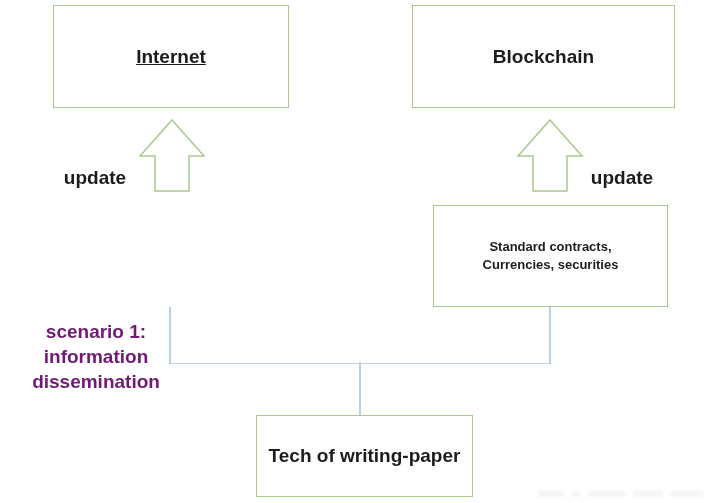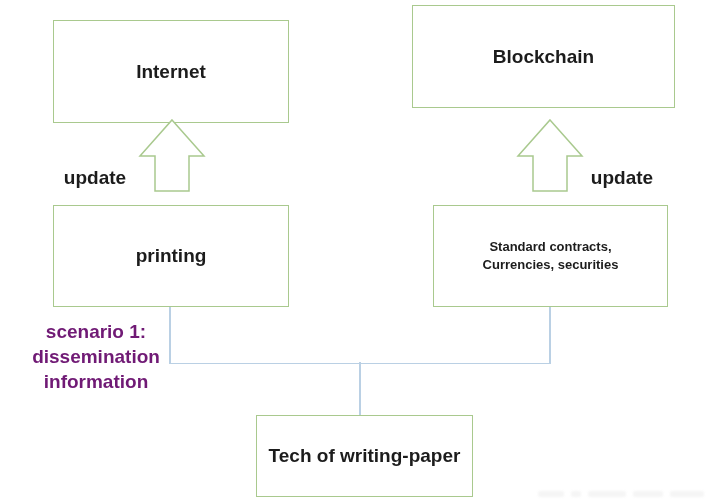--- a/index.html
+++ b/index.html
@@ -22,21 +22,21 @@
     display: flex;
     align-items: center;
     justify-content: center;
     text-align: center;
   }
   .box-label {
     font-weight: bold;
     font-size: 19px;
     color: #1c1c1c;
   }
-  .box-internet   { left: 53px;  top: 20px;   width: 236px; height: 103px; }
+  .box-internet   { left: 53px;  top: 5px;   width: 236px; height: 103px; text-decoration: underline; }
   .box-blockchain { left: 412px; top: 5px;   width: 263px; height: 103px; }
   .box-printing   { left: 53px;  top: 205px; width: 236px; height: 102px; }
   .box-contracts  { left: 433px; top: 205px; width: 235px; height: 102px; }
   .box-tech       { left: 256px; top: 415px; width: 217px; height: 82px; }
   .contracts-text {
     font-weight: bold;
     font-size: 13px;
     line-height: 18px;
     color: #1c1c1c;
   }
@@ -113,34 +113,31 @@
   <svg class="arrow-svg arrow-left" viewBox="0 0 72 76">
     <path d="M36,3 L68,39 L53,39 L53,74 L19,74 L19,39 L4,39 Z" fill="#ffffff" stroke="#a9c98e" stroke-width="1.5" stroke-linejoin="miter"></path>
   </svg>
   <svg class="arrow-svg arrow-right" viewBox="0 0 72 76">
     <path d="M36,3 L68,39 L53,39 L53,74 L19,74 L19,39 L4,39 Z" fill="#ffffff" stroke="#a9c98e" stroke-width="1.5" stroke-linejoin="miter"></path>
   </svg>
 
   <div class="update-label update-left">update</div>
   <div class="update-label update-right">update</div>
 
-  <div class="gbox box-printing">
-    <span class="box-label">printing</span>
-  </div>
   <div class="gbox box-contracts">
     <div class="contracts-text">
       <span>Standard contracts,</span>
       <span>Currencies, securities</span>
     </div>
   </div>
 
   <div class="scenario scenario-1">
     <span>scenario 1:</span>
+    <span>information</span>
     <span>dissemination</span>
-    <span>information</span>
   </div>
 
   <div class="conn conn-v1"></div>
   <div class="conn conn-v2"></div>
   <div class="conn conn-h"></div>
   <div class="conn conn-v3"></div>
 
   <div class="gbox box-tech">
     <span class="box-label">Tech of writing-paper</span>
   </div>

